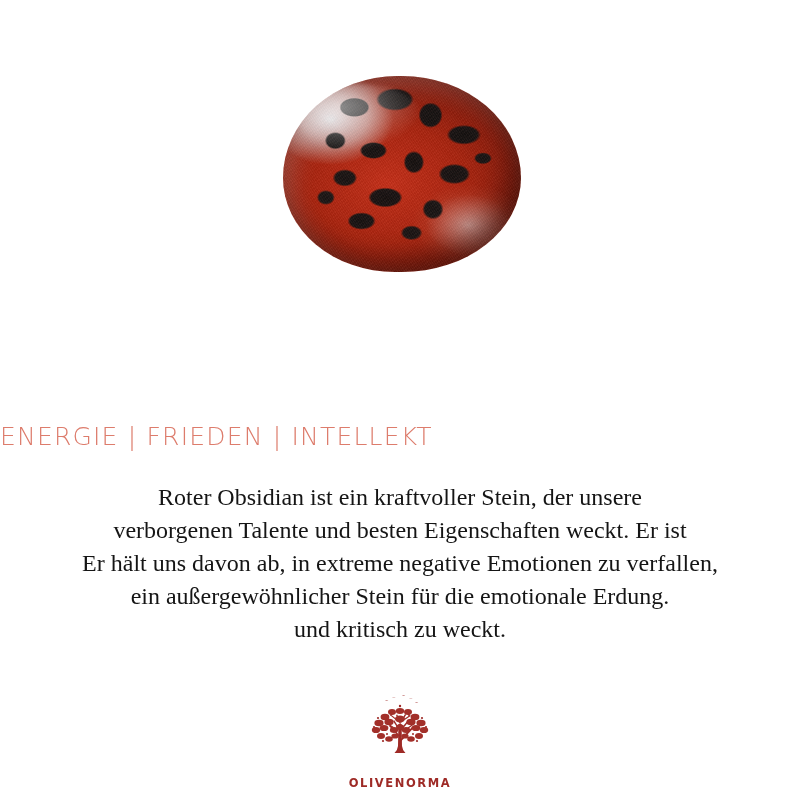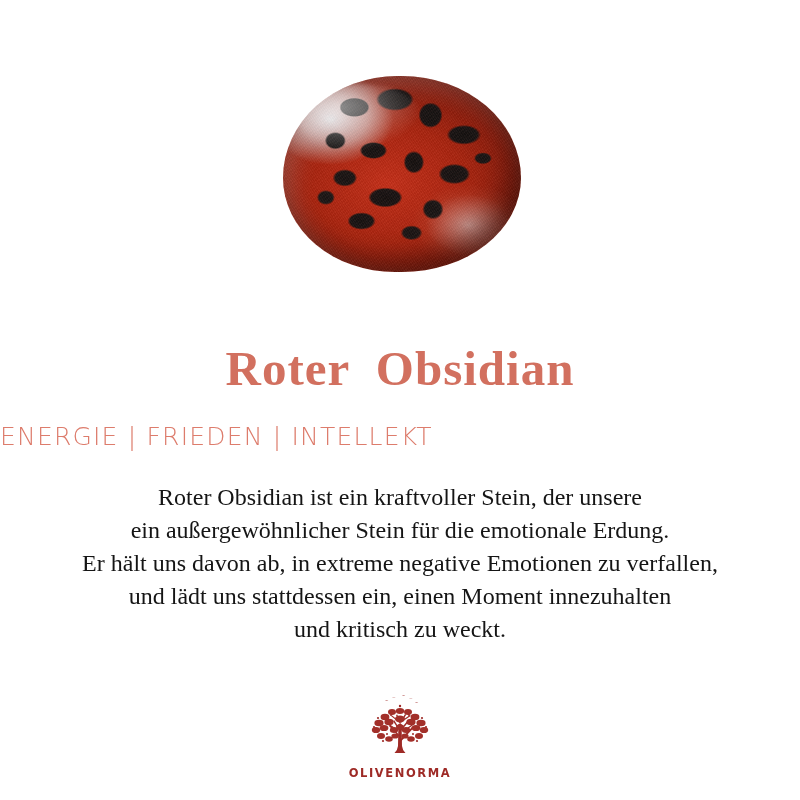--- a/index.html
+++ b/index.html
@@ -135,50 +135,49 @@
     position: absolute;
     top: 694px;
     left: 0;
     width: 800px;
     display: flex;
     flex-direction: column;
     align-items: center;
   }
   .logo svg { display: block; }
   .logo-word {
-    margin-top: 4px;
+    margin-top: 14px;
     font-family: "DejaVu Sans", "Liberation Sans", sans-serif;
     font-weight: 700;
     font-size: 11.5px;
     letter-spacing: 1.6px;
     color: #9e2a26;
   }
 </style>
 </head>
 <body>
 
 <div class="card">
 
   <div class="stone-wrap">
     <div class="stone">
       <div class="blotches"></div>
       <div class="grain"></div>
       <div class="gloss"></div>
     </div>
   </div>
 
-  <div class="title">Roter  Obsidian</div>
 
   <div class="subtitle">ENERGIE  |  FRIEDEN  |  INTELLEKT</div>
 
   <div class="body-text">
     <span class="line">Roter Obsidian ist ein kraftvoller Stein, der unsere</span>
+    <span class="line">verborgenen Talente und besten Eigenschaften weckt. Er ist</span>
+    <span class="line">Er hält uns davon ab, in extreme negative Emotionen zu verfallen,</span>
     <span class="line">ein außergewöhnlicher Stein für die emotionale Erdung.</span>
-    <span class="line">Er hält uns davon ab, in extreme negative Emotionen zu verfallen,</span>
-    <span class="line">und lädt uns stattdessen ein, einen Moment innezuhalten</span>
     <span class="line">und kritisch zu weckt.</span>
   </div>
 
   <div class="logo">
     <span>
       <svg width="70" height="68" viewBox="0 0 70 68" aria-hidden="true">
         <g fill="#9e2a26">
 
           <path d="M33.4 30 L33.0 52 Q32.6 56 29.5 59 L40.5 59 Q37.4 56 37.0 52 L36.6 30 Z"></path>
 

